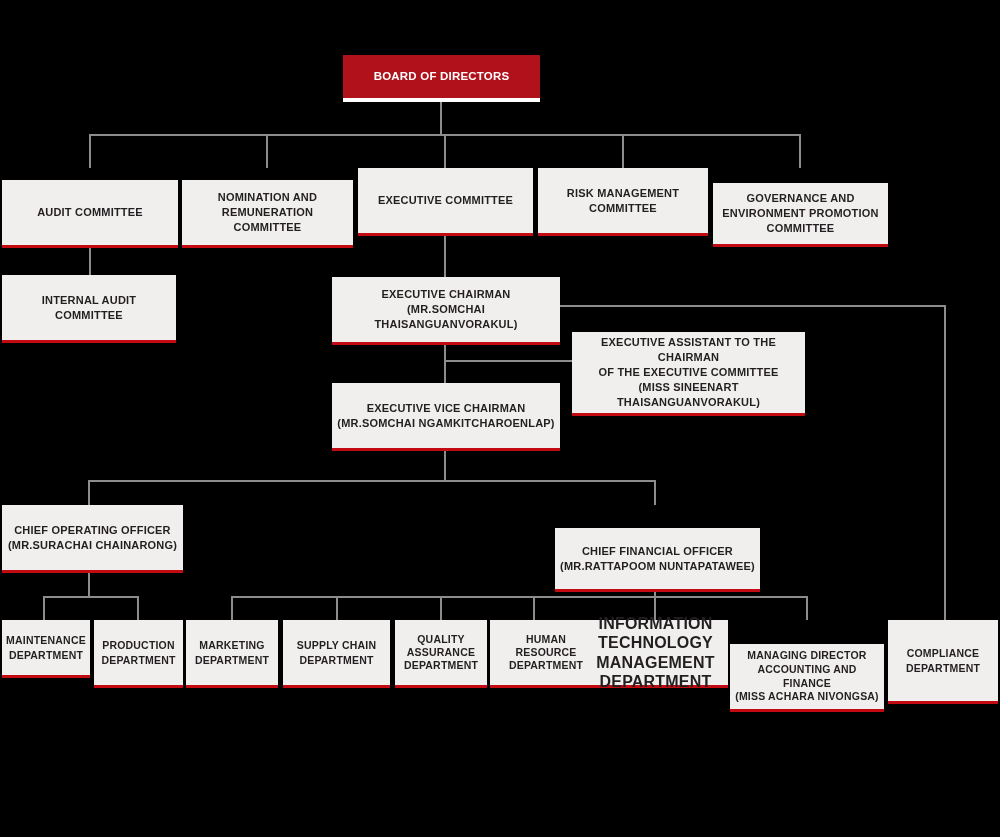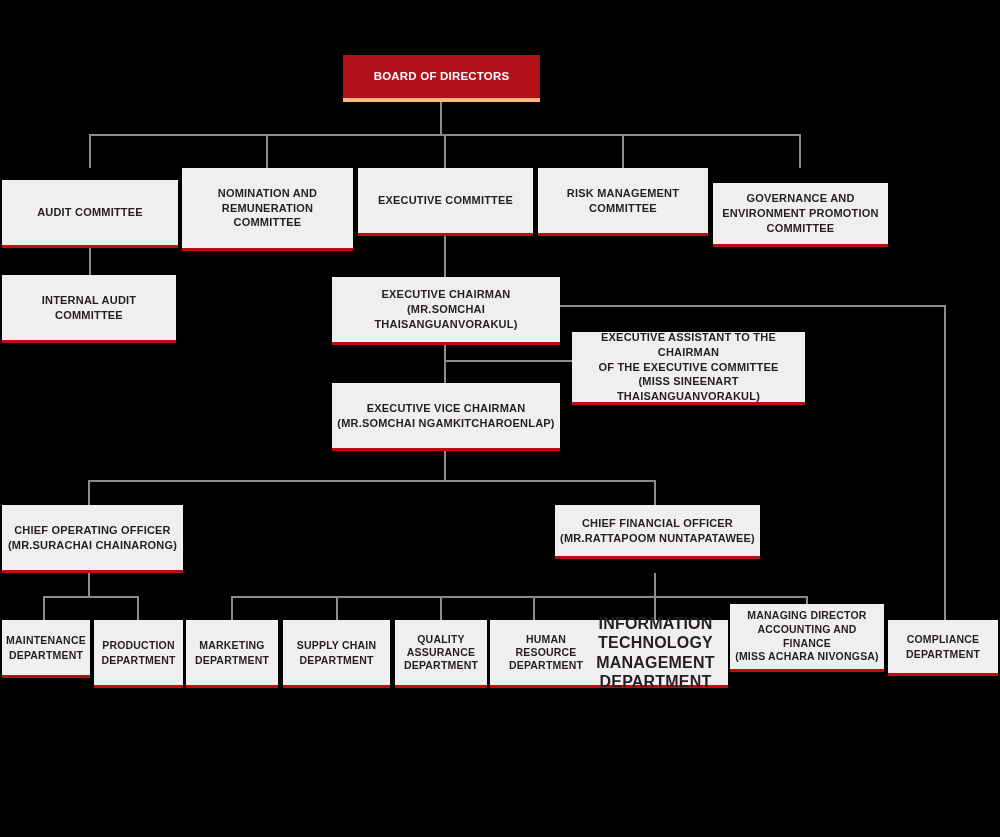--- a/index.html
+++ b/index.html
@@ -22,21 +22,21 @@
     text-align: center;
     font-weight: bold;
     font-size: 11px;
     line-height: 1.35;
     white-space: pre-line;
     padding: 2px 5px;
     letter-spacing: 0.2px;
   }
   .node.root {
     background: #b0111a;
-    border-bottom: 4px solid #fdba74;
+    border-bottom: 4px solid #ffffff;
     color: #ffffff;
     font-size: 11.5px;
   }
   .line {
     position: absolute;
     background: #8c8c8c;
   }
   .hline { height: 2px; }
   .vline { width: 2px; }
 </style>
@@ -75,59 +75,59 @@
 <div class="line vline" style="left:231px;top:596px;height:24px"></div>
 <div class="line vline" style="left:336px;top:596px;height:24px"></div>
 <div class="line vline" style="left:440px;top:596px;height:24px"></div>
 <div class="line vline" style="left:533px;top:596px;height:24px"></div>
 <div class="line vline" style="left:654px;top:596px;height:24px"></div>
 <div class="line vline" style="left:806px;top:596px;height:24px"></div>
 
 <div class="node root" style="left:343px;top:55px;width:197px;height:47px">BOARD OF DIRECTORS</div>
 
 <div class="node" style="left:2px;top:180px;width:176px;height:68px">AUDIT COMMITTEE</div>
-<div class="node" style="left:182px;top:168px;width:171px;height:83px">NOMINATION AND
+<div class="node" style="left:182px;top:180px;width:171px;height:68px">NOMINATION AND
 REMUNERATION COMMITTEE</div>
 <div class="node" style="left:358px;top:168px;width:175px;height:68px">EXECUTIVE COMMITTEE</div>
 <div class="node" style="left:538px;top:168px;width:170px;height:68px">RISK MANAGEMENT
 COMMITTEE</div>
 <div class="node" style="left:713px;top:183px;width:175px;height:64px">GOVERNANCE AND
 ENVIRONMENT PROMOTION
 COMMITTEE</div>
 
 <div class="node" style="left:2px;top:275px;width:174px;height:68px">INTERNAL AUDIT
 COMMITTEE</div>
 <div class="node" style="left:332px;top:277px;width:228px;height:68px">EXECUTIVE CHAIRMAN
 (MR.SOMCHAI  THAISANGUANVORAKUL)</div>
-<div class="node" style="left:572px;top:332px;width:233px;height:73px">EXECUTIVE ASSISTANT TO THE CHAIRMAN
+<div class="node" style="left:572px;top:332px;width:233px;height:84px">EXECUTIVE ASSISTANT TO THE CHAIRMAN
 OF THE EXECUTIVE COMMITTEE
 (MISS SINEENART THAISANGUANVORAKUL)</div>
 <div class="node" style="left:332px;top:383px;width:228px;height:68px">EXECUTIVE VICE CHAIRMAN
 (MR.SOMCHAI NGAMKITCHAROENLAP)</div>
 
 <div class="node" style="left:2px;top:505px;width:181px;height:68px">CHIEF OPERATING OFFICER
 (MR.SURACHAI CHAINARONG)</div>
-<div class="node" style="left:555px;top:505px;width:205px;height:54px">CHIEF FINANCIAL OFFICER
+<div class="node" style="left:555px;top:528px;width:205px;height:64px">CHIEF FINANCIAL OFFICER
 (MR.RATTAPOOM NUNTAPATAWEE)</div>
 
 <div class="node" style="left:2px;top:620px;width:88px;height:58px;font-size:10.5px;padding:2px 2px">MAINTENANCE
 DEPARTMENT</div>
 <div class="node" style="left:94px;top:620px;width:89px;height:68px;font-size:10.5px;padding:2px 2px">PRODUCTION
 DEPARTMENT</div>
 <div class="node" style="left:186px;top:620px;width:92px;height:68px;font-size:10.5px;padding:2px 17px">MARKETING
 DEPARTMENT</div>
 <div class="node" style="left:283px;top:620px;width:107px;height:68px;font-size:10.5px;padding:12px 2px">SUPPLY CHAIN
 DEPARTMENT</div>
 <div class="node" style="left:395px;top:620px;width:92px;height:68px;font-size:10.5px;padding:16px 2px;line-height:1.25">QUALITY
 ASSURANCE
 DEPARTMENT</div>
 <div class="node" style="left:490px;top:620px;width:112px;height:68px;font-size:10.5px;padding:2px 2px;line-height:1.25">HUMAN
 RESOURCE
 DEPARTMENT</div>
 <div class="node" style="left:583px;top:620px;width:145px;height:68px;font-size:16px;padding:2px 12px;line-height:1.2">INFORMATION
 TECHNOLOGY
 MANAGEMENT
 DEPARTMENT</div>
-<div class="node" style="left:730px;top:604px;width:154px;height:68px;font-size:10.5px;padding:2px 2px;line-height:1.3">MANAGING DIRECTOR
+<div class="node" style="left:730px;top:644px;width:154px;height:68px;font-size:10.5px;padding:2px 2px;line-height:1.3">MANAGING DIRECTOR
 ACCOUNTING AND FINANCE
 (MISS ACHARA NIVONGSA)</div>
-<div class="node" style="left:888px;top:620px;width:110px;height:56px;font-size:10.5px;padding:2px 2px">COMPLIANCE
+<div class="node" style="left:888px;top:620px;width:110px;height:84px;font-size:10.5px;padding:2px 2px">COMPLIANCE
 DEPARTMENT</div>
 
 </body></html>

